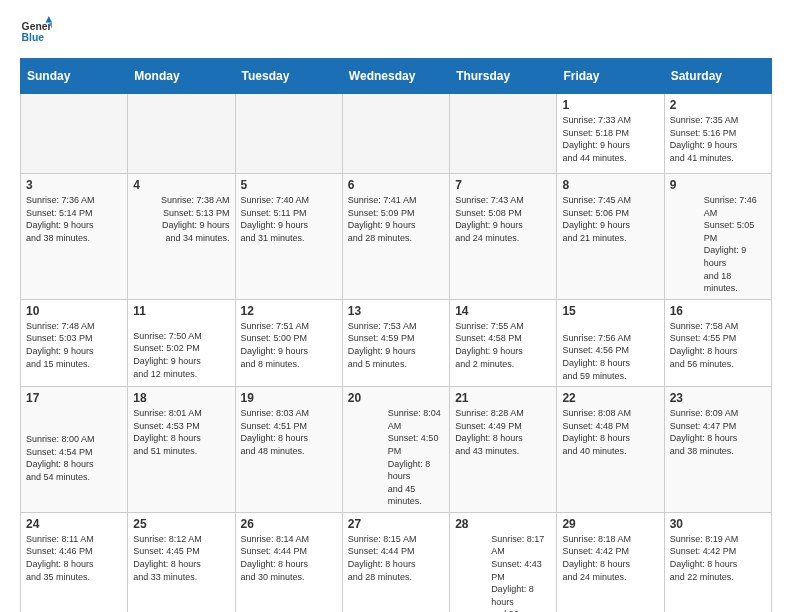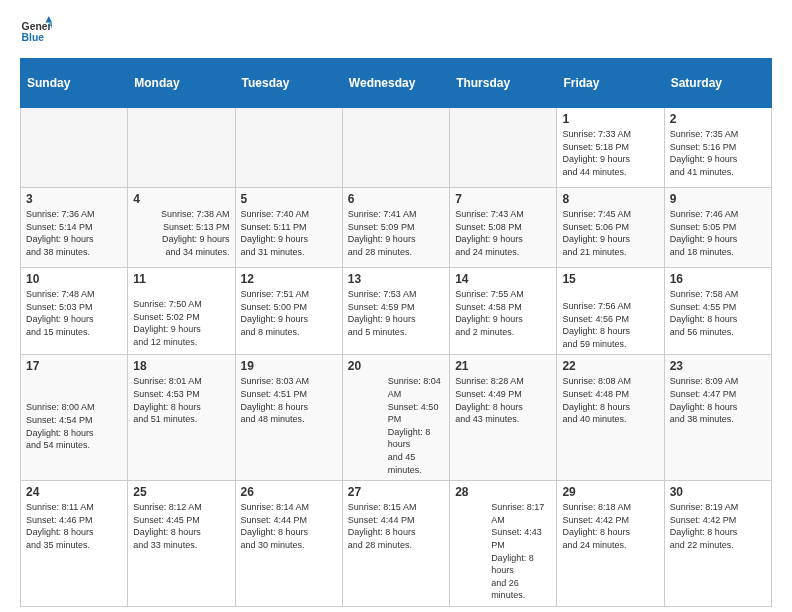--- a/index.html
+++ b/index.html
@@ -44,21 +44,21 @@
     }
     .calendar {
       width: 100%;
       border-collapse: collapse;
       table-layout: fixed;
     }
     .calendar th {
       background: #1a6fb5;
       color: #fff;
       text-align: left;
-      padding: 17px 6px;
+      padding: 10px 6px;
       font-size: 12px;
       font-weight: bold;
       border: 1px solid #1a6fb5;
     }
     .calendar td {
       vertical-align: top;
       padding: 4px 5px;
       border: 1px solid #ccc;
       font-size: 9.5px;
       color: #333;
@@ -174,21 +174,21 @@
           </td>
           <td>
             <span class="day-num">8</span>
             <div class="day-info" style="white-space: pre-line;">Sunrise: 7:45 AM
 Sunset: 5:06 PM
 Daylight: 9 hours
 and 21 minutes.</div>
           </td>
           <td>
             <span class="day-num">9</span>
-            <div class="day-info" style="white-space: pre-line;">Sunrise: 7:46 AM
+            <div class="day-info" style="white-space: pre-line; margin-left: 34px;">Sunrise: 7:46 AM
 Sunset: 5:05 PM
 Daylight: 9 hours
 and 18 minutes.</div>
           </td>
         </tr>
         <tr>
           <td>
             <span class="day-num">10</span>
             <div class="day-info" style="white-space: pre-line;">Sunrise: 7:48 AM
 Sunset: 5:03 PM

